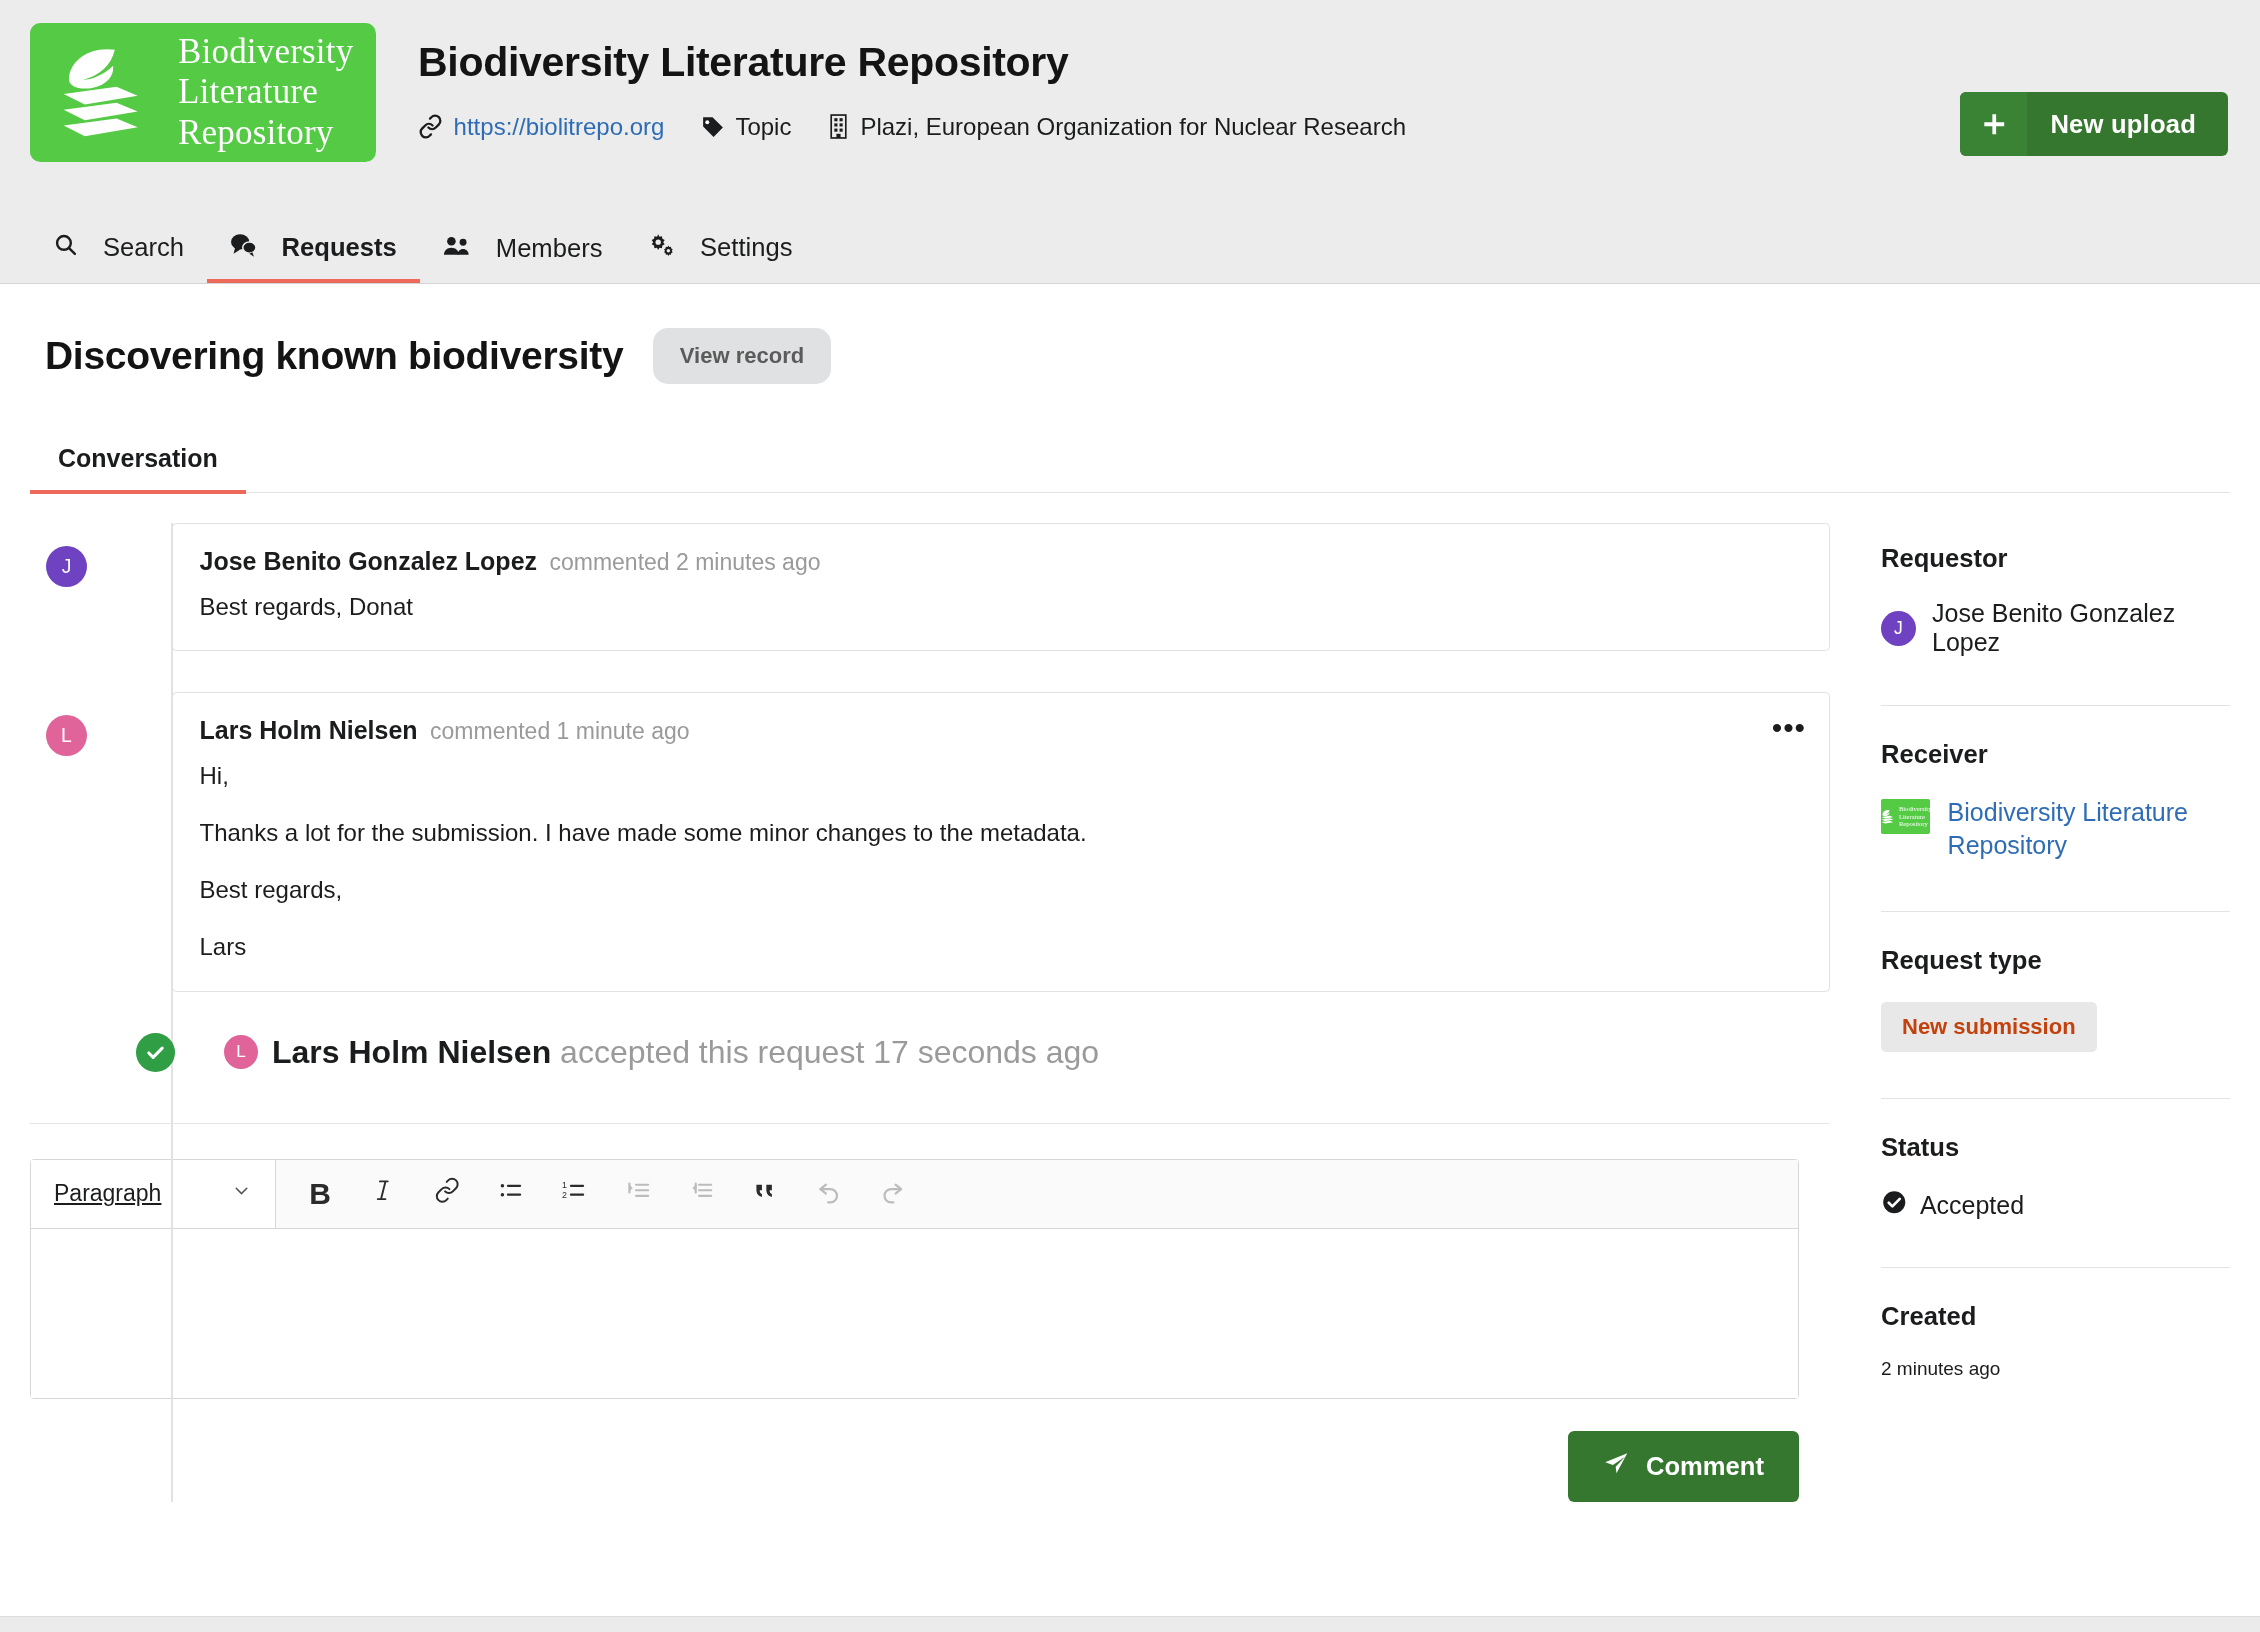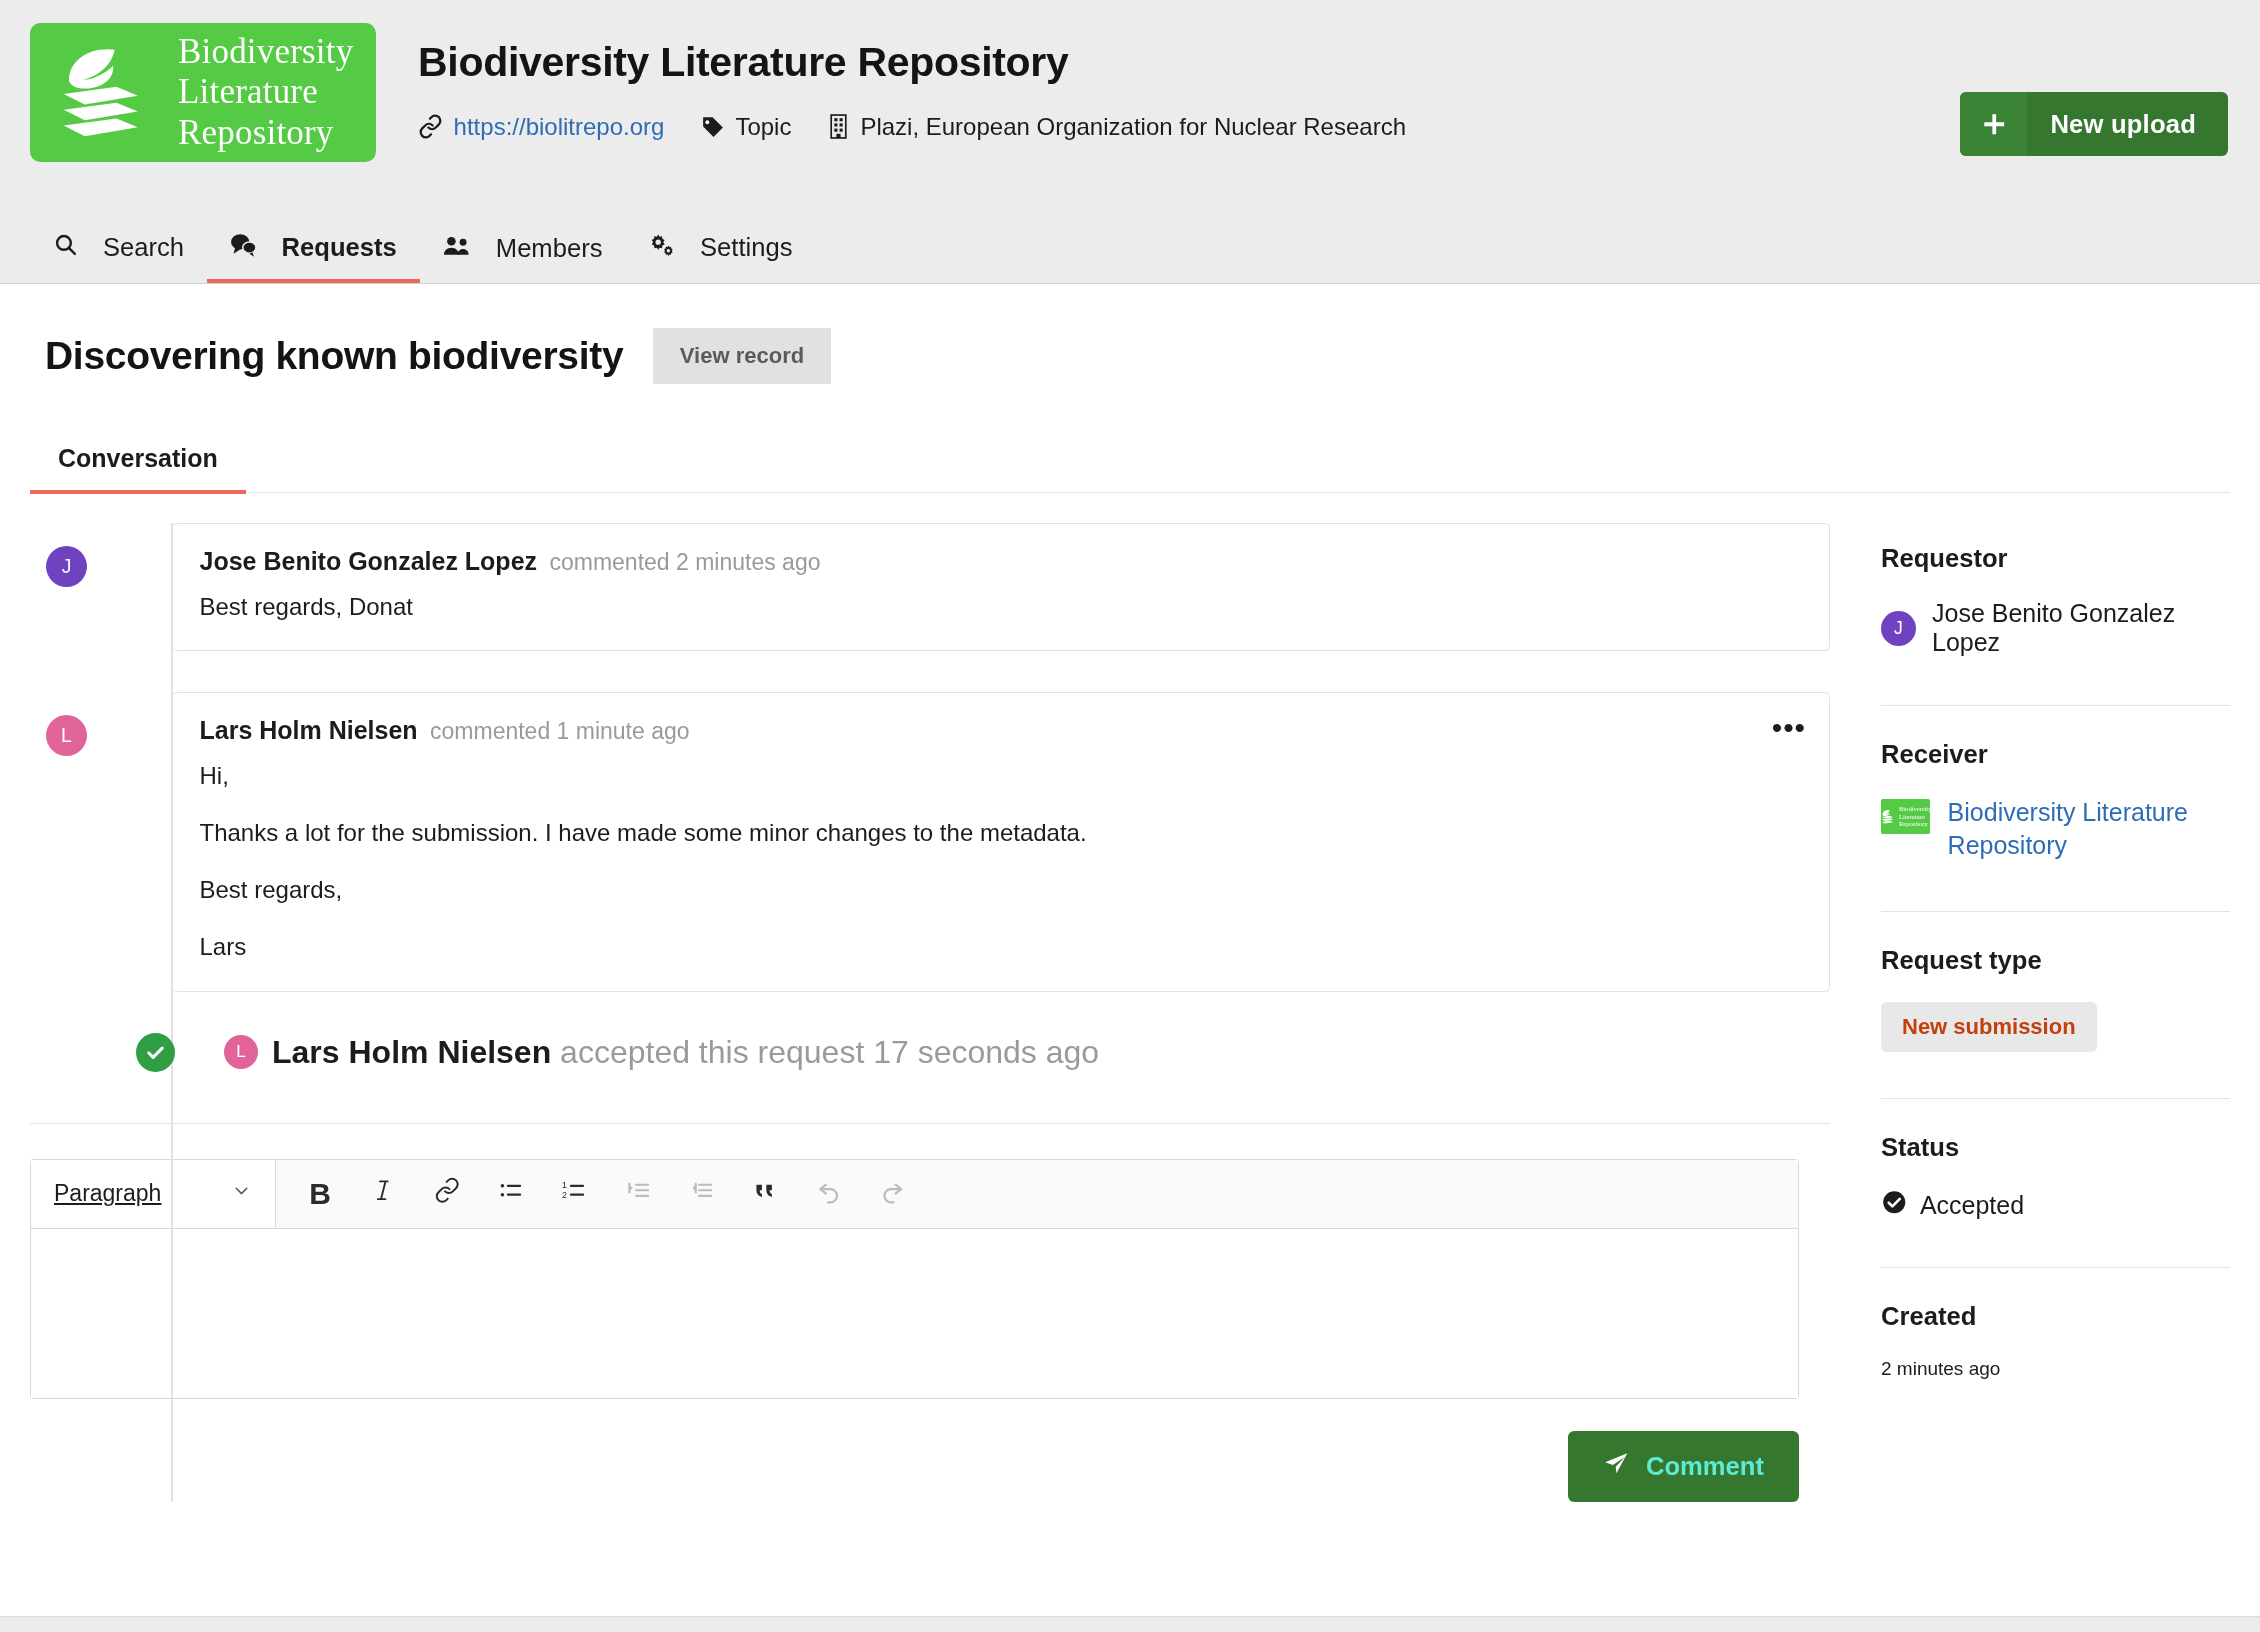--- a/index.html
+++ b/index.html
@@ -144,21 +144,21 @@
     font-weight: bold;
     letter-spacing: -0.3px;
     color: #141414;
   }
   .view-record-btn {
     background: #e0e1e2;
     color: #5b5b5b;
     font-size: 22px;
     font-weight: bold;
     border: none;
-    border-radius: 0;
+    border-radius: 15px;
     padding: 15px 26.5px;
     cursor: pointer;
     font-family: inherit;
   }
 
   .tabs {
     margin-top: 51px;
     border-bottom: 1.8px solid #e3e3e3;
     display: flex;
   }
@@ -329,21 +329,21 @@
     height: 169px;
     background: #fff;
   }
   .comment-btn {
     margin-top: 32px;
     margin-left: auto;
     display: flex;
     align-items: center;
     gap: 16px;
     background: #35772f;
-    color: #5eead4;
+    color: #ffffff;
     font-size: 25.6px;
     font-weight: bold;
     border: none;
     border-radius: 6.2px;
     padding: 19.4px 35px;
     cursor: pointer;
     font-family: inherit;
     width: max-content;
   }
   .editor-footer { display: flex; width: 1769px; }

